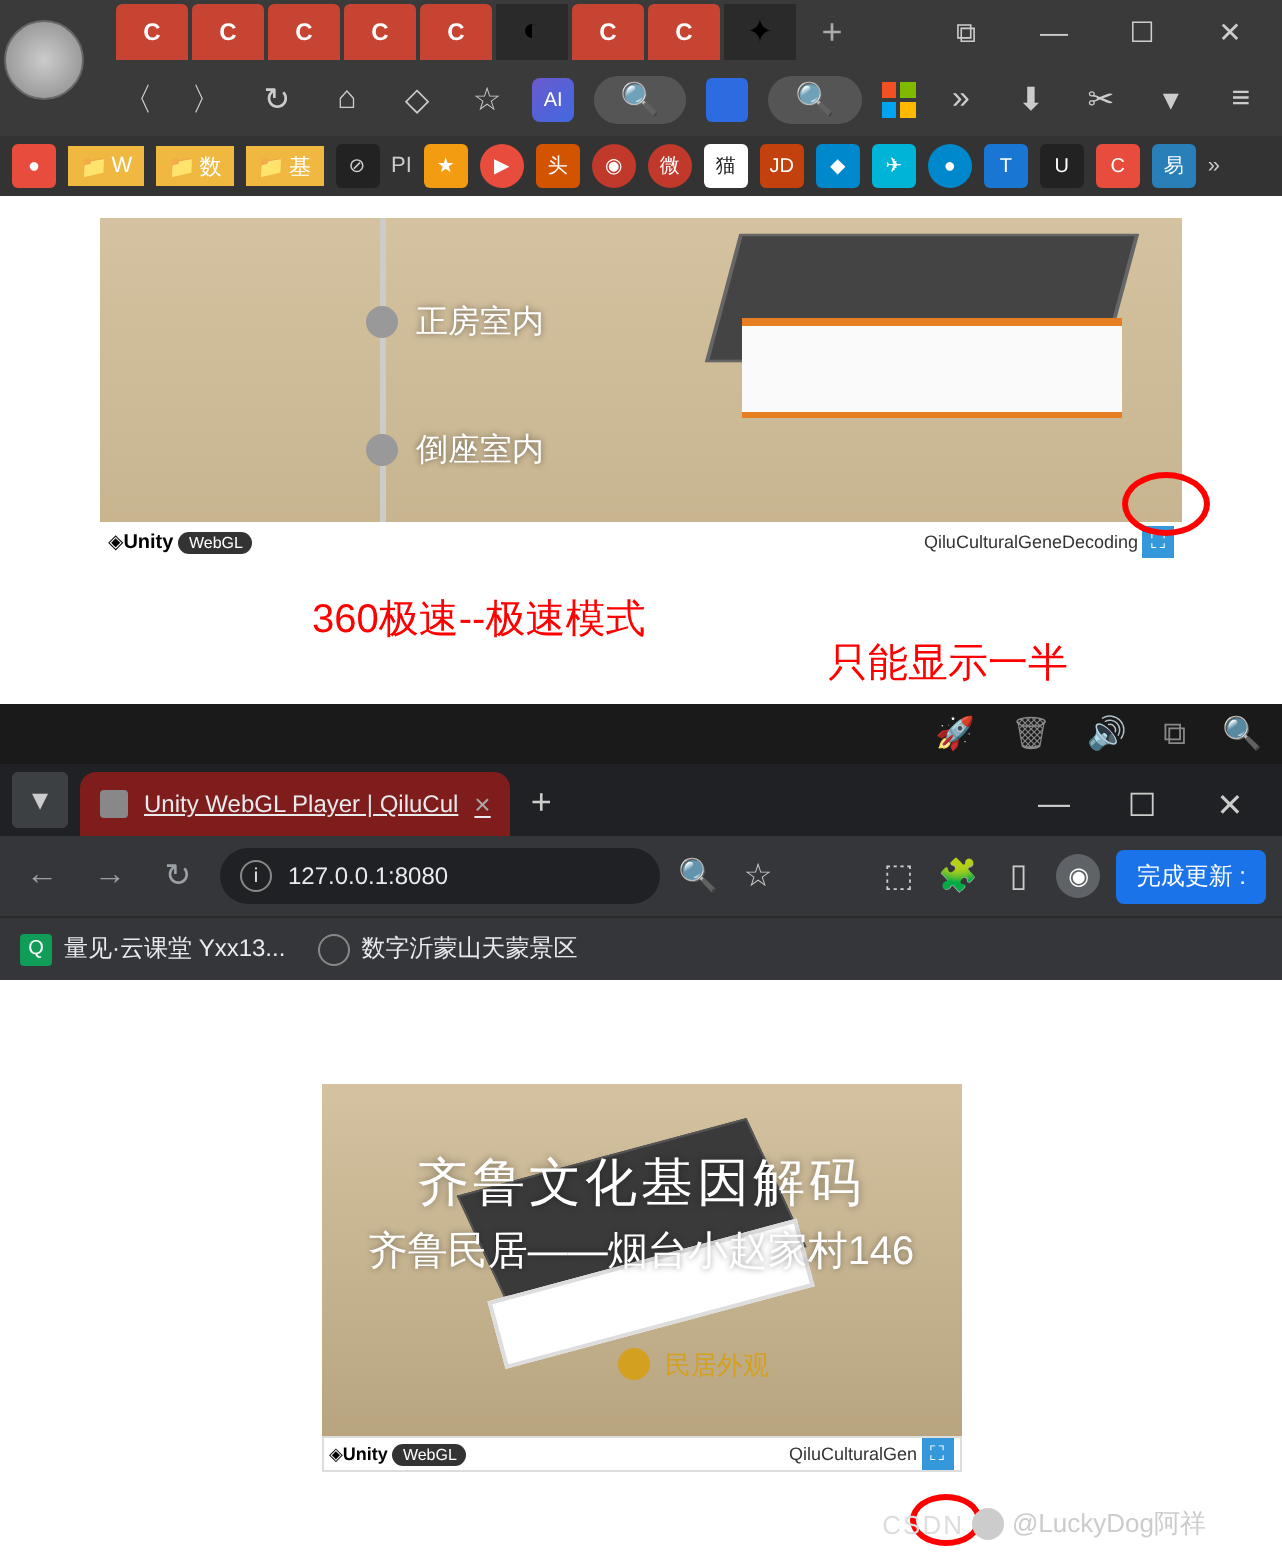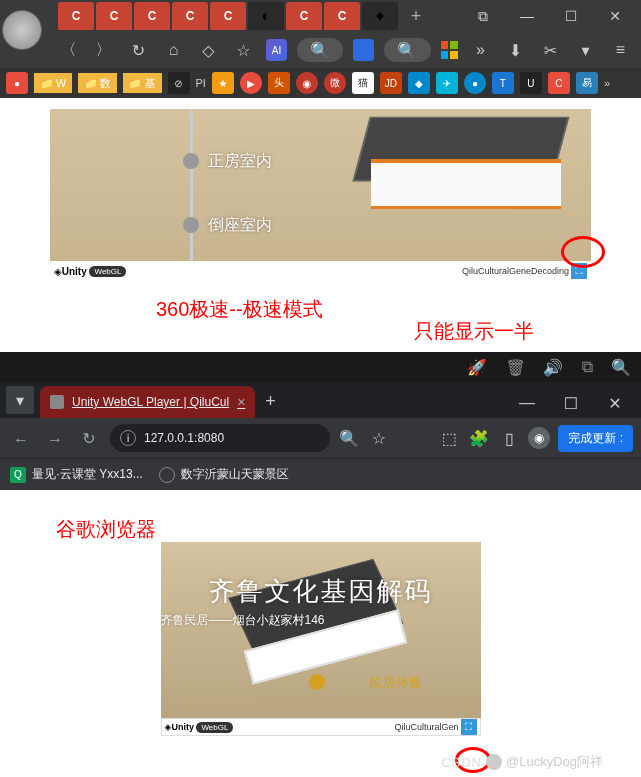--- a/index.html
+++ b/index.html
@@ -80,23 +80,23 @@
 .globe { width:16px; height:16px; border:1px solid #888; border-radius:50%; }
 
 .chrome-content { background:#fff; height:287px; position:relative; padding-top:52px; }
 
 .unity2 { width:320px; margin:0 auto; }
 .canvas2 { height:176px; background:linear-gradient(#d4c2a0,#b8a580); position:relative; overflow:hidden; }
 .house2 { position:absolute; left:50%; top:50%; transform:translate(-50%,-50%) rotate(-15deg); width:180px; height:110px; }
 .h2-roof { position:absolute; width:150px; height:70px; background:#3a3a3a; left:15px; top:0; transform:skewX(10deg); border:1px solid #555; }
 .h2-wall { position:absolute; width:160px; height:35px; background:#fff; left:10px; top:55px; border:2px solid #ddd; }
 .big-title { position:absolute; color:#fff; font-size:26px; width:100%; text-align:center; text-shadow:0 0 4px rgba(0,0,0,.4); top:32px; letter-spacing:2px; }
-.sub-title { position:absolute; color:#fff; font-size:12px; width:100%; text-align:left; top:70px; text-shadow:0 0 3px rgba(0,0,0,.4); }
+.sub-title { position:absolute; color:#fff; font-size:20px; width:100%; text-align:center; top:70px; text-shadow:0 0 3px rgba(0,0,0,.4); }
 .yellow-dot { position:absolute; width:16px; height:16px; background:#d4a020; border-radius:50%; left:148px; bottom:28px; }
-.yellow-lbl { position:absolute; color:#d4a020; font-size:13px; left:172px; bottom:26px;margin-left:37px; }
+.yellow-lbl { position:absolute; color:#d4a020; font-size:13px; left:172px; bottom:26px; }
 .footer2 { height:18px; background:#fff; display:flex; align-items:center; font-size:9px; padding:0 3px; border:1px solid #ddd; }
 
 .watermark { position:absolute; right:38px; bottom:6px; color:#ccc; font-size:13px; display:flex; align-items:center; gap:4px; }
 .wm-csdn { color:#ddd; letter-spacing:1px;}
 .wm-avatar { width:16px; height:16px; background:#ccc; border-radius:50%; }
 </style>
 </head>
 <body>
 
 <div class="top-browser">
@@ -242,21 +242,20 @@
     <div class="chrome-bm-item">
       <div class="blue-sq">Q</div>
       <span>量见·云课堂 Yxx13...</span>
     </div>
     <div class="chrome-bm-item">
       <div class="globe"></div>
       <span>数字沂蒙山天蒙景区</span>
     </div>
   </div>
   <div class="chrome-content">
-    <div class="anno" style="top:26px;left:56px;position:absolute">谷歌浏览器</div>
     <div class="unity2">
       <div class="canvas2">
         <div class="house2">
           <div class="h2-roof"></div>
             <div class="h2-wall"></div>
         </div>
         <div class="big-title">齐鲁文化基因解码</div>
         <div class="sub-title">齐鲁民居——烟台小赵家村146</div>
         <div class="yellow-dot"></div>
         <div class="yellow-lbl">民居外观</div>

